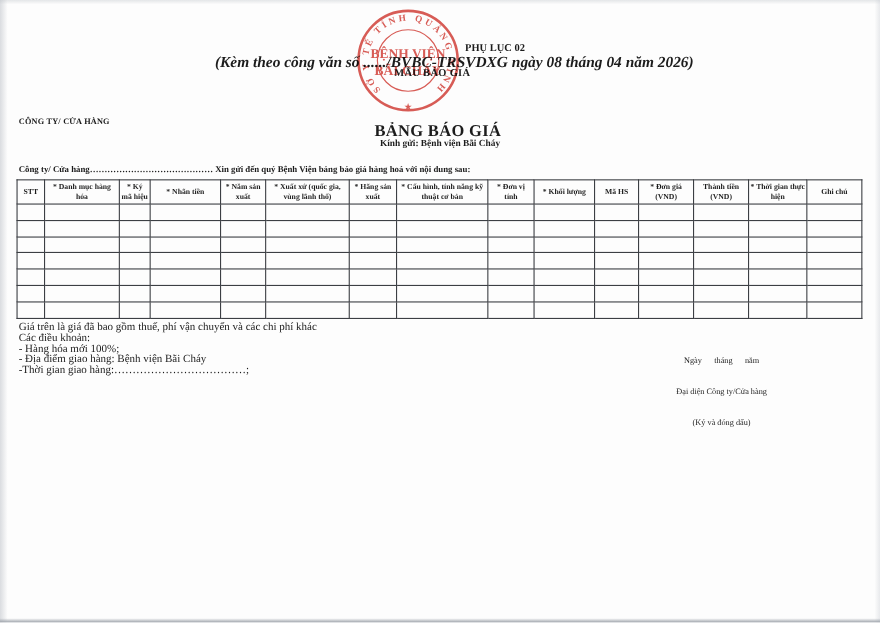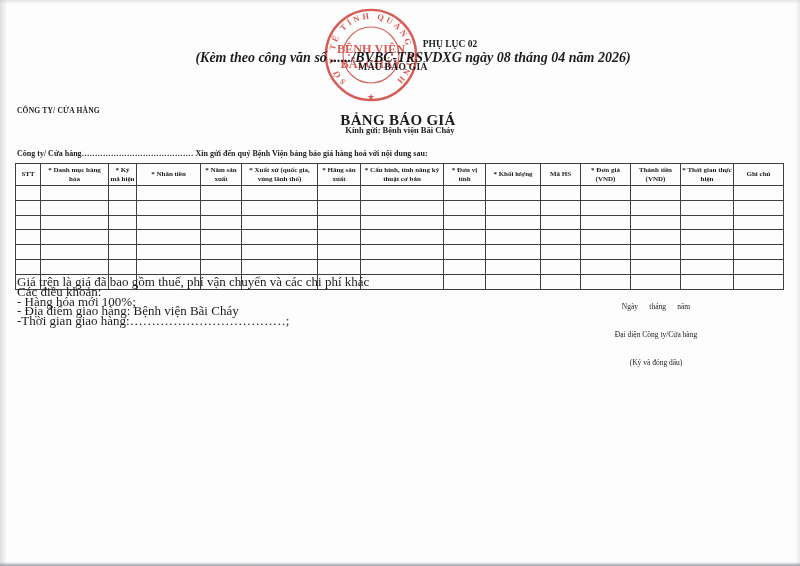--- a/index.html
+++ b/index.html
@@ -39,23 +39,23 @@
   table.quote th,table.quote td{
     border:1px solid #3c3f44;padding:0 1px;overflow:hidden;
   }
   table.quote th{
     height:21px;font-size:7px;font-weight:bold;text-align:center;
     vertical-align:middle;line-height:1.2;font-family:"Liberation Serif",serif;
   }
   table.quote td{height:13.8px;}
   table.quote{border:1.5px solid #2e3134;}
 
-  .notes{top:277px;left:17px;font-size:13px;line-height:9.8px;}
+  .notes{top:293px;left:17px;font-size:10px;line-height:9.8px;}
   .notes div{white-space:nowrap;}
-  .signature{top:283px;left:656px;font-size:7.5px;line-height:9.4px;text-align:center;
+  .signature{top:304px;left:656px;font-size:7.5px;line-height:9.4px;text-align:center;
     transform:translateX(-50%);white-space:pre;}
 </style>
 </head>
 <body>
 
 <div class="scan-edge-left"></div>
 <div class="scan-edge-top"></div>
 <div class="scan-edge-right"></div>
 <div class="scan-edge-bottom"></div>
 

